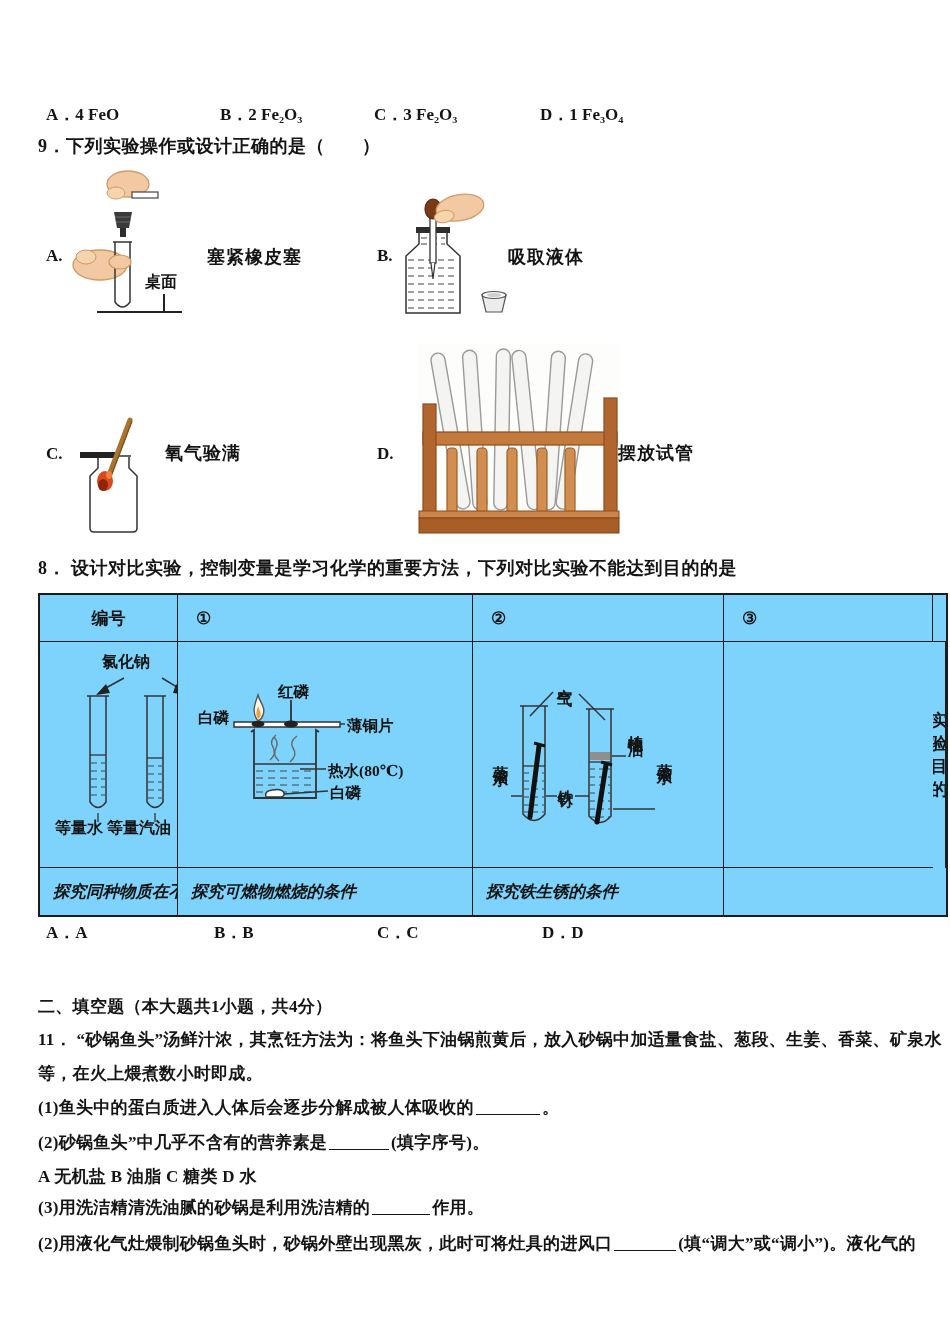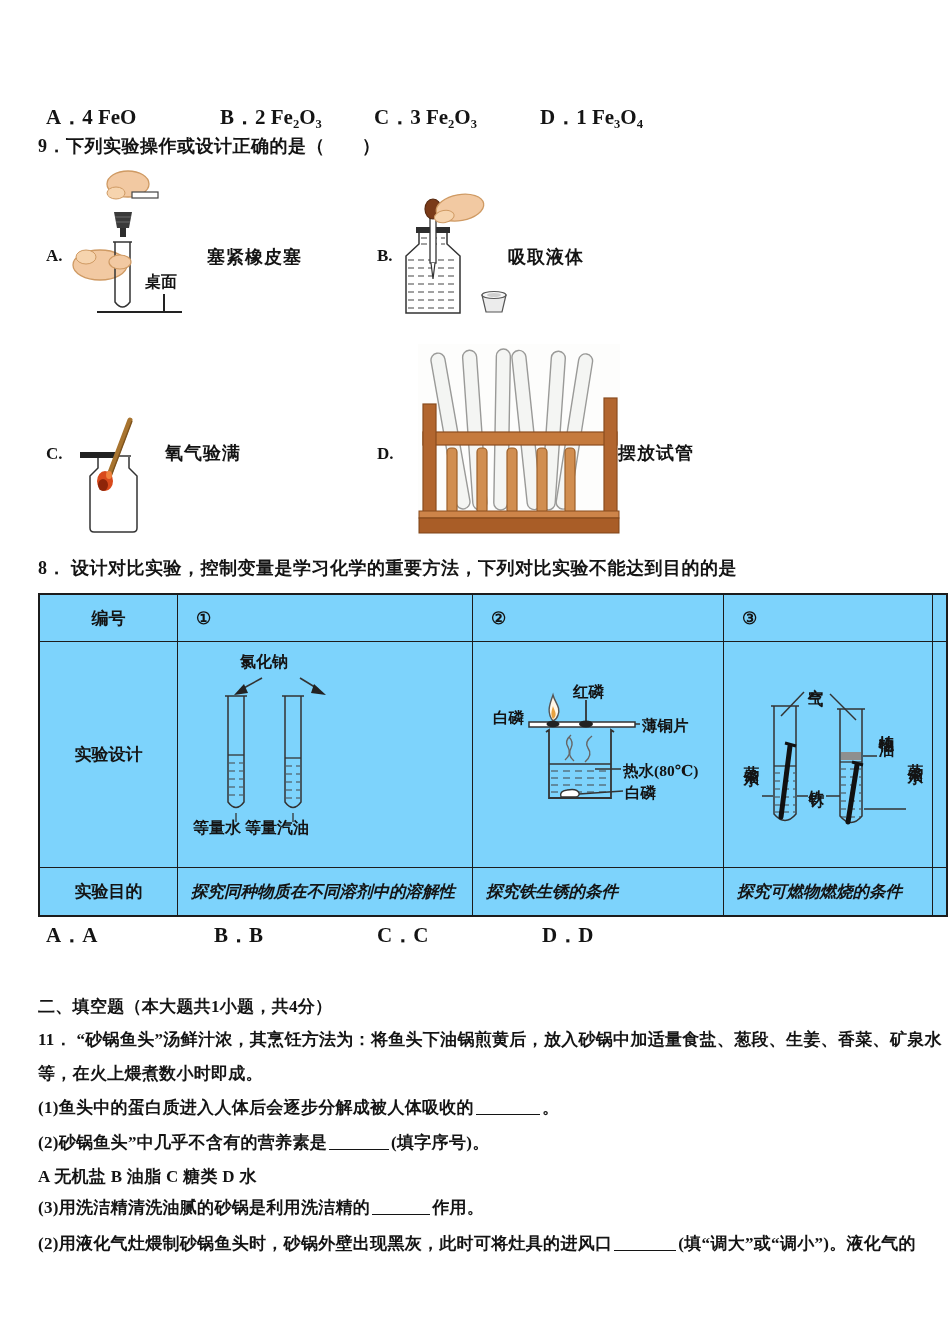--- a/index.html
+++ b/index.html
@@ -3,21 +3,21 @@
 <meta charset="utf-8">
 <style>
   html,body{margin:0;padding:0;}
   body{
     width:950px;height:1344px;position:relative;overflow:hidden;
     background:#ffffff;color:#141414;
     font-family:"Liberation Serif","DejaVu Serif",serif;
     font-weight:700;
   }
   .abs{position:absolute;}
-  .t17{font-size:21px;white-space:nowrap;}
+  .t17{font-size:17px;white-space:nowrap;}
   .qline{font-size:18px;letter-spacing:.5px;white-space:nowrap;}
   .pline{font-size:17px;letter-spacing:.3px;white-space:nowrap;margin-top:44px;}
   .optlabel{font-size:17px;white-space:nowrap;}
   .cap{font-size:18px;letter-spacing:1px;white-space:nowrap;}
   .small-label{font-size:16px;white-space:nowrap;z-index:3;}
   .blank{display:inline-block;border-bottom:1.6px solid #141414;height:14px;vertical-align:-2px;margin:0 2px;}
   .fig{position:absolute;}
   .fig svg{display:block;}
   
   .qtable{
@@ -164,21 +164,20 @@
 <div class="abs qline" style="left:38px;top:556px">8． 设计对比实验，控制变量是学习化学的重要方法，下列对比实验不能达到目的的是</div>
 
 <div class="qtable">
 
   <div class="cell hdr center">编号</div>
   <div class="cell hdr pad">①</div>
   <div class="cell hdr pad">②</div>
   <div class="cell hdr pad">③</div>
   <div class="cell hdr no-r"></div>
 
-  <div class="cell rowlab">实验设计</div>
 
   <div class="cell">
     <span class="dlabel" style="left:62px;top:10px;font-size:16px">氯化钠</span>
     <svg width="295" height="224" viewBox="0 0 295 224" style="position:absolute;left:0;top:0">
       <g stroke="#333" stroke-width="1.6">
         <line x1="84" y1="36" x2="64" y2="47"></line>
         <line x1="122" y1="36" x2="140" y2="47"></line>
       </g>
       <polygon points="56,53 66,42 70,51" fill="#222"></polygon>
       <polygon points="148,53 136,42 133,51" fill="#222"></polygon>
@@ -292,22 +291,22 @@
     <span class="dlabel-v" style="left:84px;top:34px">空气</span>
     <span class="dlabel-v" style="left:20px;top:110px">蒸馏水</span>
     <span class="dlabel-v" style="left:85px;top:136px">铁钉</span>
     <span class="dlabel-v" style="left:155px;top:80px">植物油</span>
     <span class="dlabel-v" style="left:184px;top:108px">蒸馏水</span>
   </div>
   <div class="cell no-r"></div>
 
   <div class="cell rowlab no-b">实验目的</div>
   <div class="cell purpose no-b">探究同种物质在不同溶剂中的溶解性</div>
+  <div class="cell purpose no-b">探究可燃物燃烧的条件</div>
   <div class="cell purpose no-b">探究铁生锈的条件</div>
-  <div class="cell purpose no-b">探究可燃物燃烧的条件</div>
   <div class="cell no-r no-b"></div>
 </div>
 
 <span class="abs t17" style="left:46px;top:921px">A．A</span>
 <span class="abs t17" style="left:214px;top:921px">B．B</span>
 <span class="abs t17" style="left:377px;top:921px">C．C</span>
 <span class="abs t17" style="left:542px;top:921px">D．D</span>
 
 <div class="abs pline" style="left:38px;top:951px">二、填空题（本大题共1小题，共4分）</div>
 <div class="abs pline" style="left:38px;top:984px">11． “砂锅鱼头”汤鲜汁浓，其烹饪方法为：将鱼头下油锅煎黄后，放入砂锅中加适量食盐、葱段、生姜、香菜、矿泉水</div>

